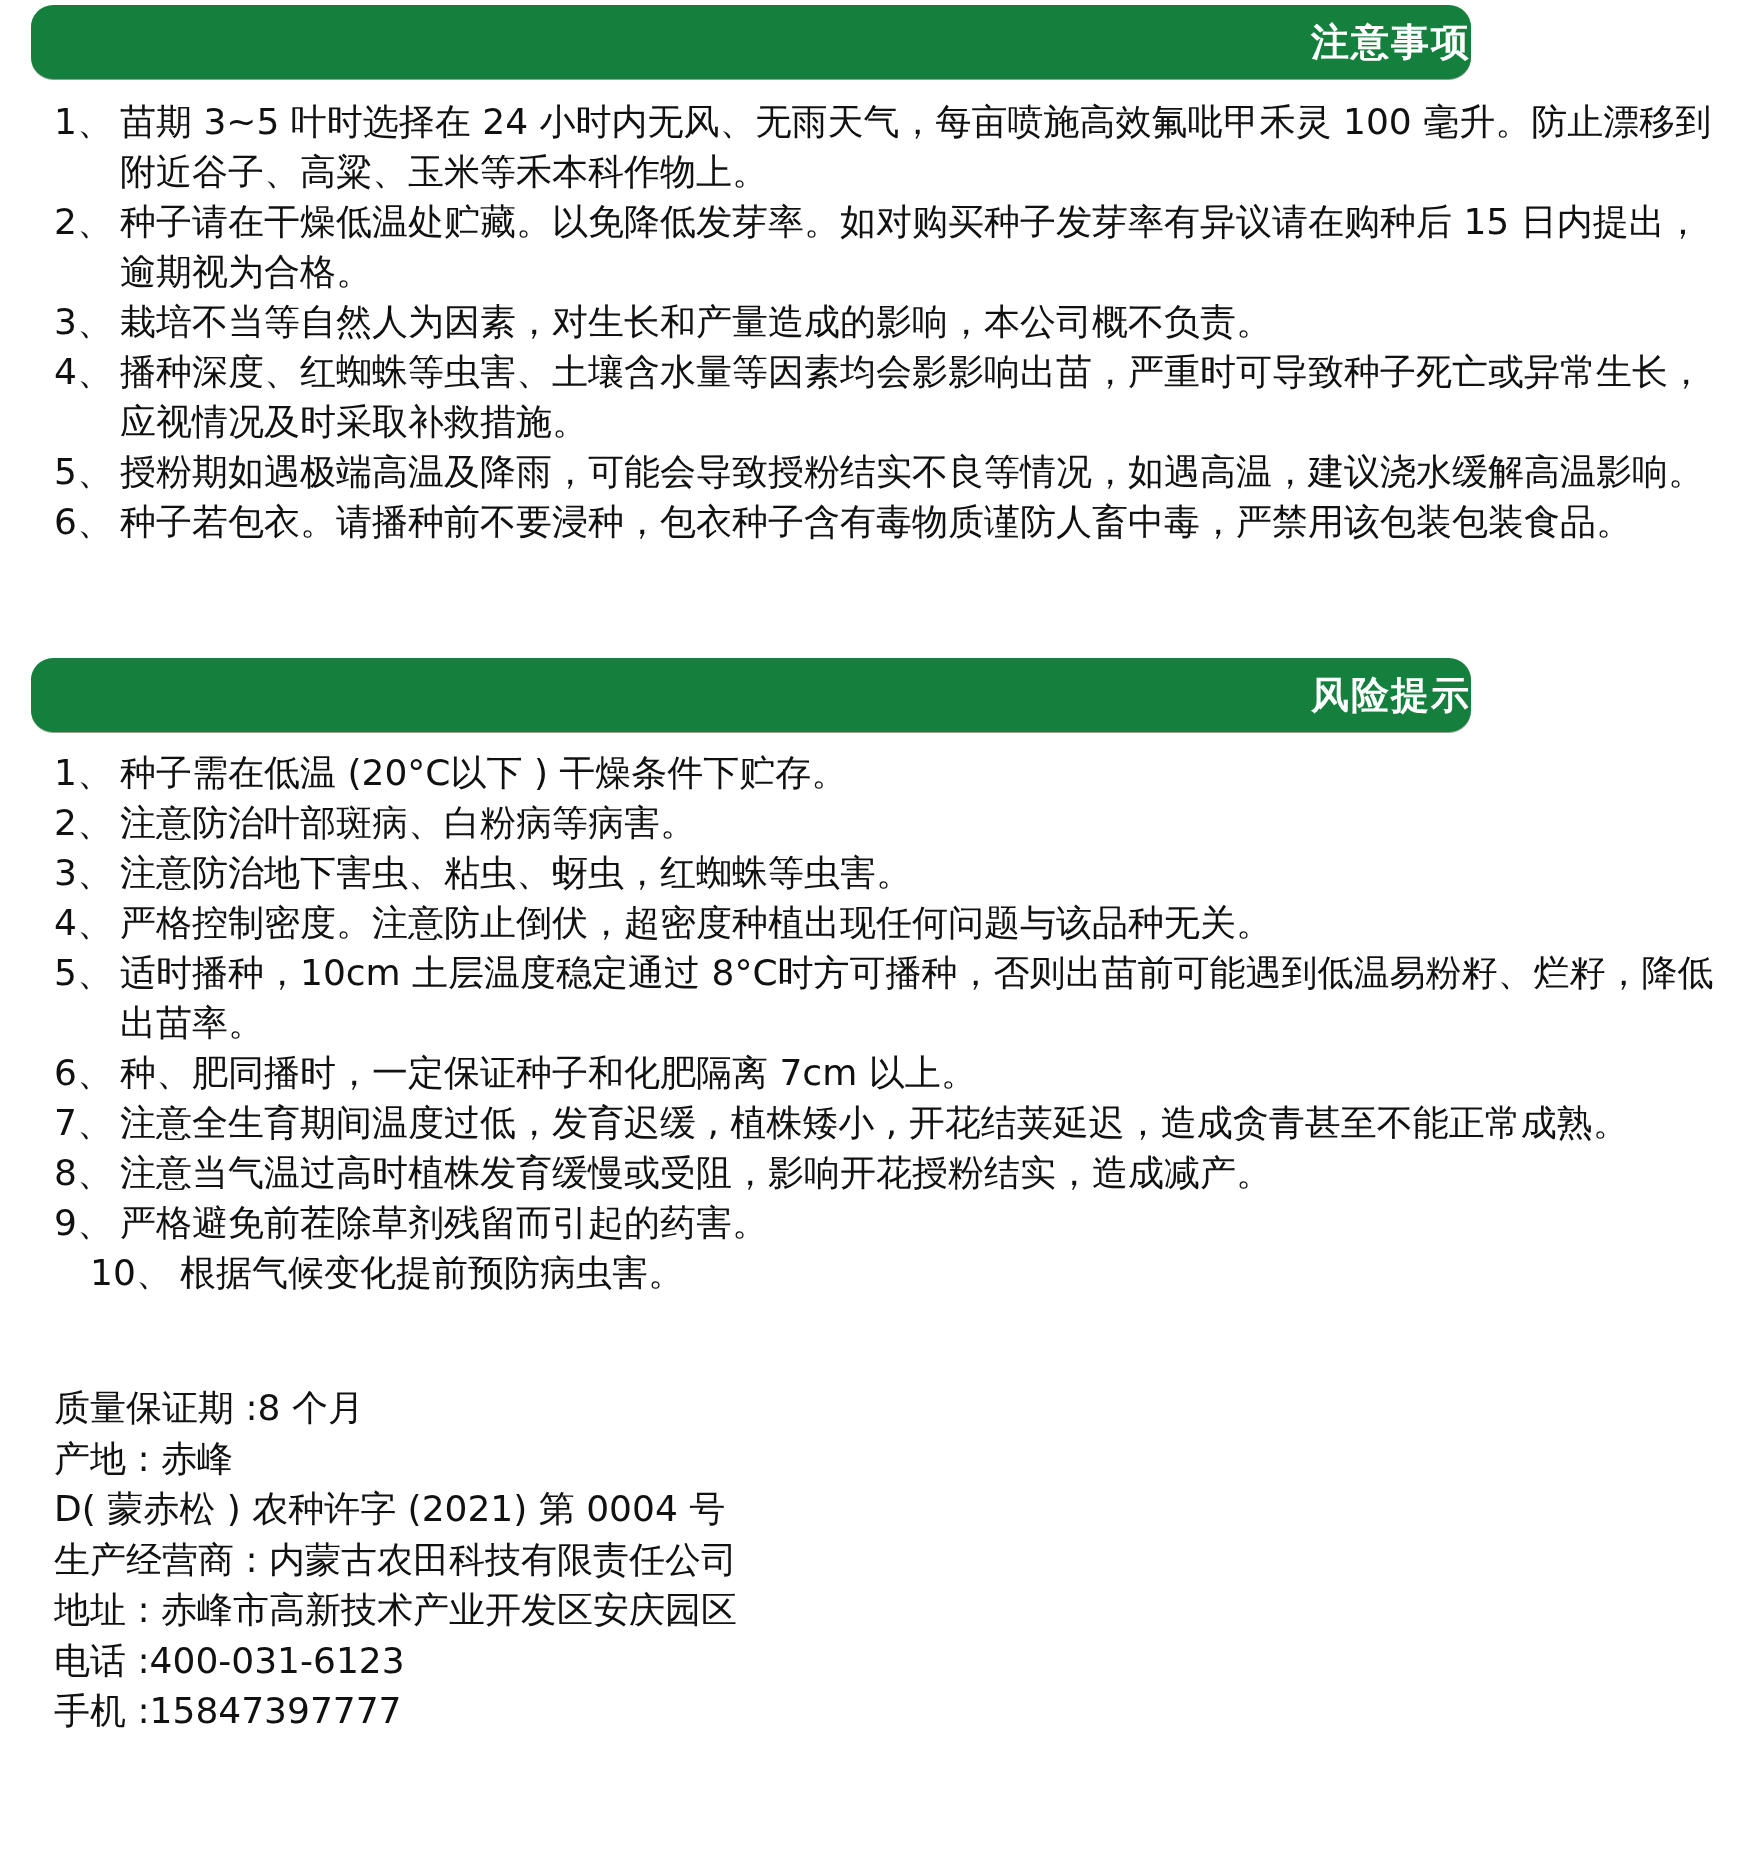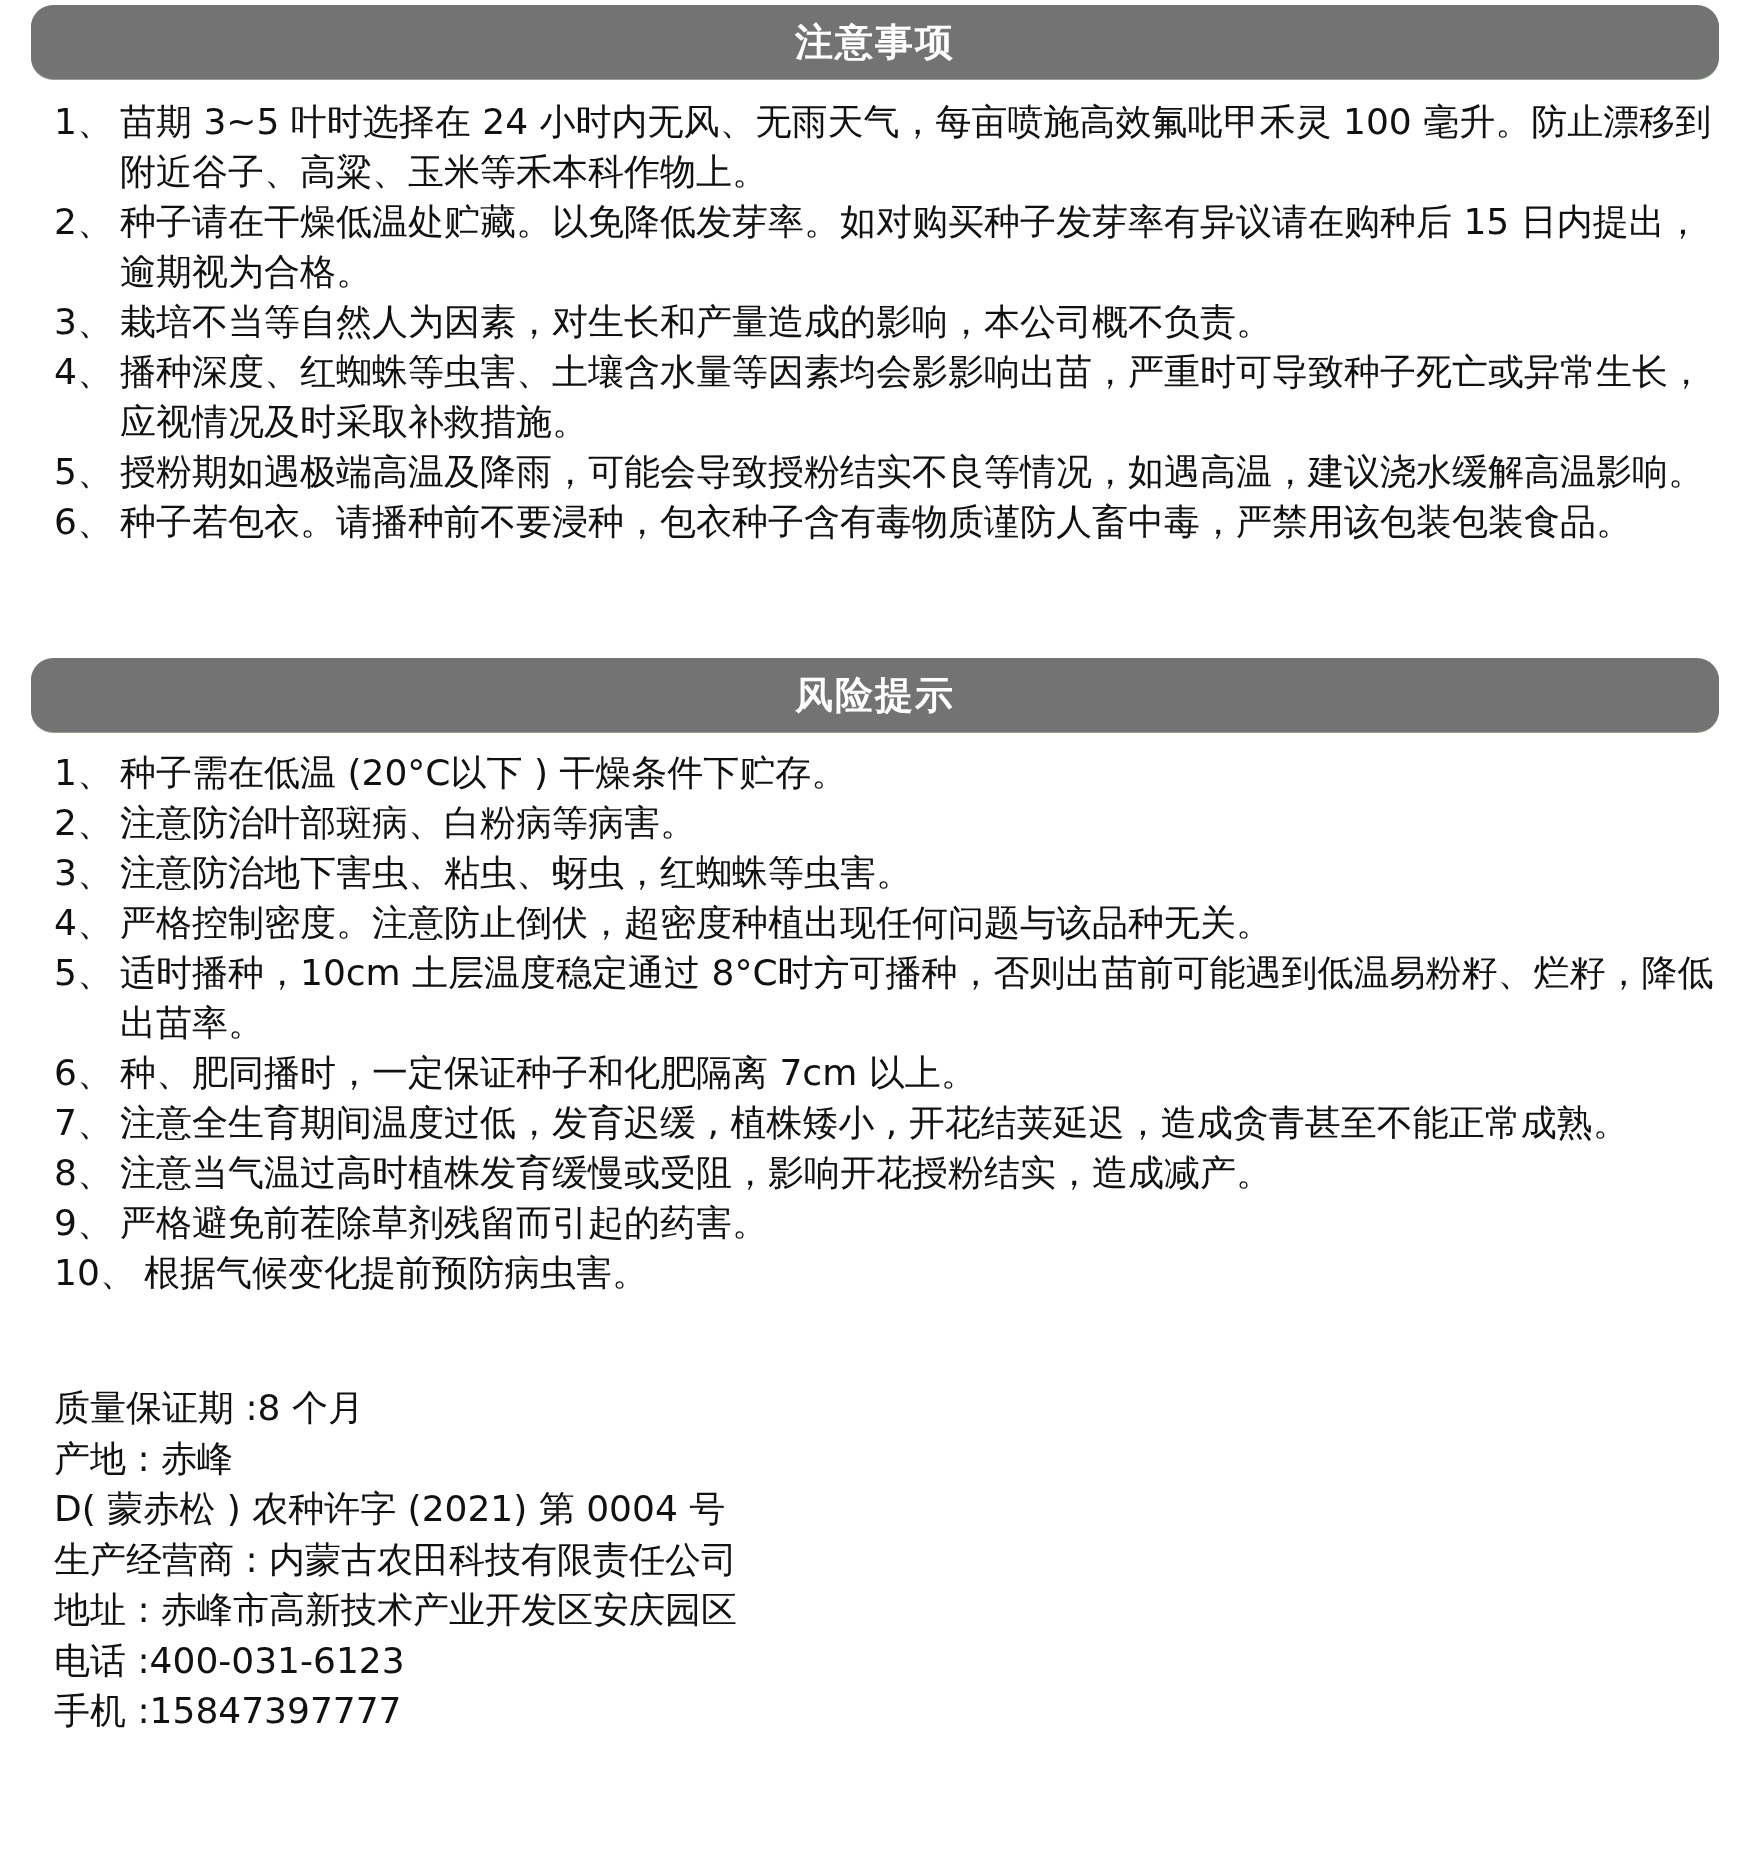--- a/index.html
+++ b/index.html
@@ -11,27 +11,27 @@
       width: 1739px;
       height: 1851px;
       position: relative;
       overflow: hidden;
       font-family: "DejaVu Sans", "Liberation Sans", sans-serif;
       color: #111111;
     }
     .section-header {
       position: absolute;
       left: 31px;
-      width: 1688px;
+      width: 1440px;
       height: 74px;
-      background: #737373;
+      background: #15803d;
       border-radius: 22px;
       display: flex;
       align-items: center;
-      justify-content: center;
+      justify-content: flex-end;
       box-shadow: 0 1px 0 rgba(80,100,70,0.6);
     }
     .section-header .title {
       color: #ffffff;
       font-size: 38px;
       font-weight: bold;
       letter-spacing: 2px;
     }
     #header-notes { top: 5px; }
     #header-risk { top: 658px; }
@@ -51,21 +51,21 @@
 
     .item {
       display: flex;
       align-items: flex-start;
     }
     .item .num {
       flex: 0 0 auto;
       white-space: nowrap;
     }
     .item .num.single { width: 66px; }
-    .item .num.double { width: 90px; }
+    .item .num.double { width: 90px; margin-left: 36px; }
     .item .text {
       flex: 1 1 auto;
       word-break: break-all;
     }
 
     .info {
       position: absolute;
       left: 54px;
       top: 1383px;
       font-size: 36px;

